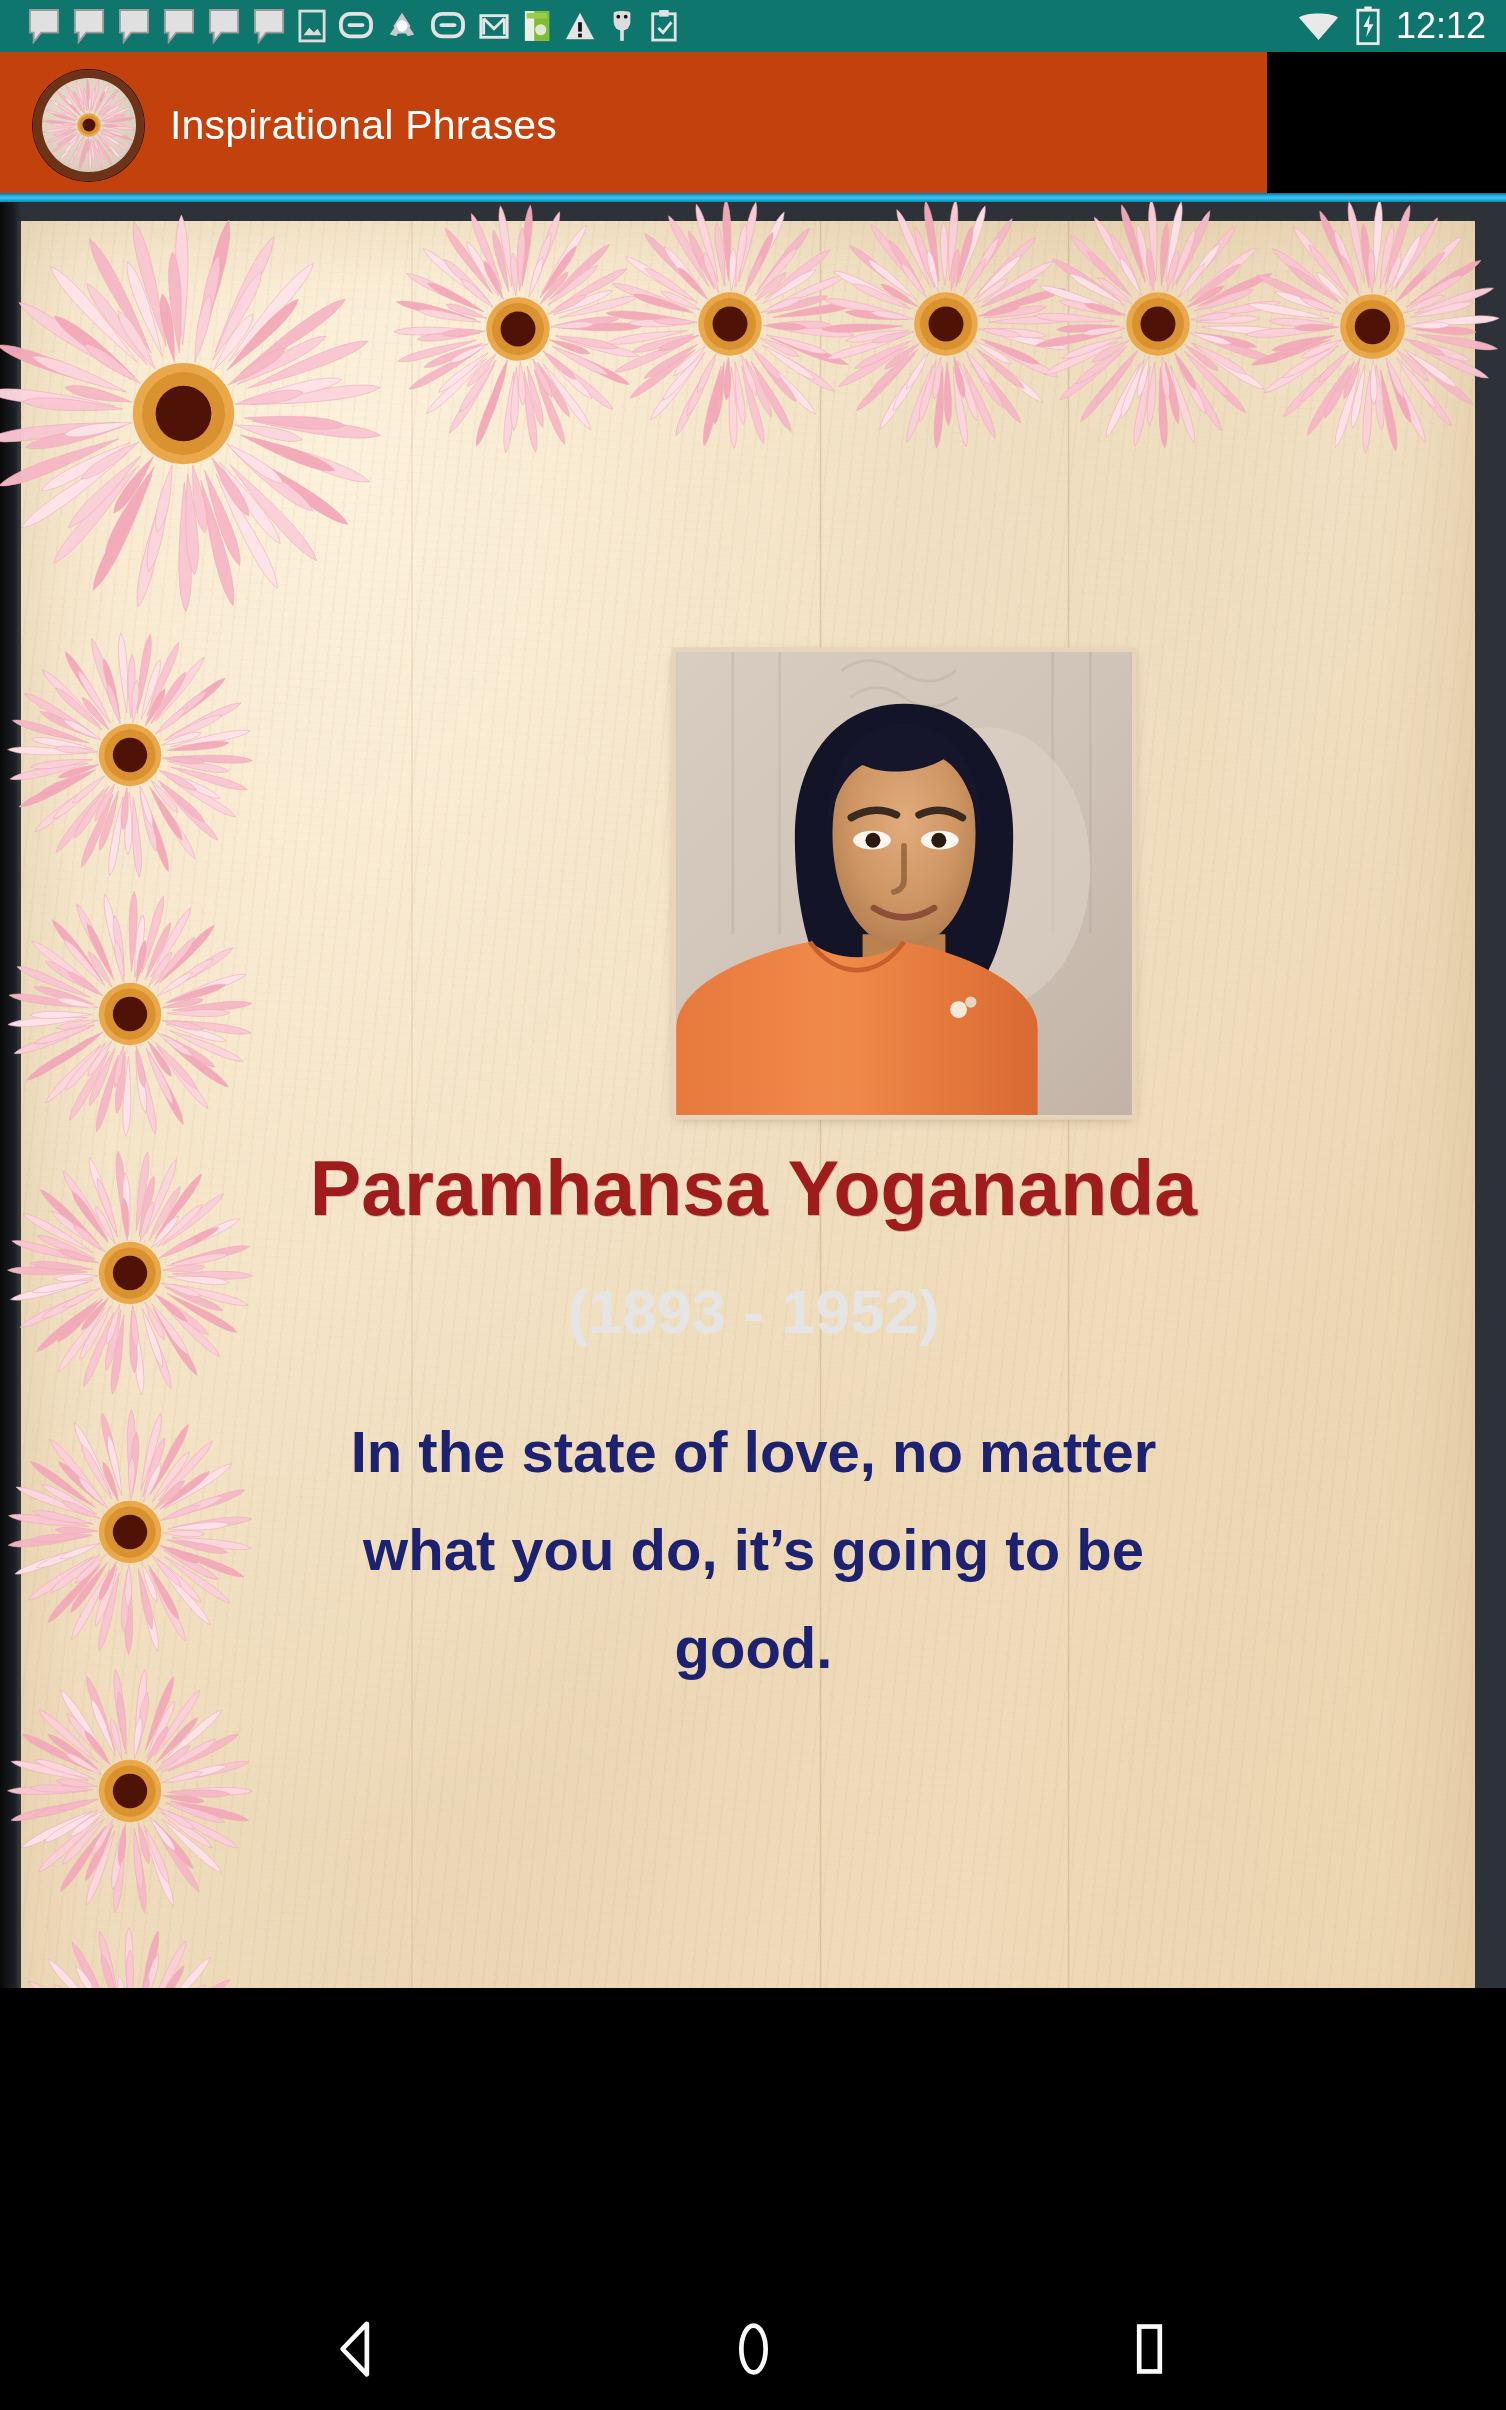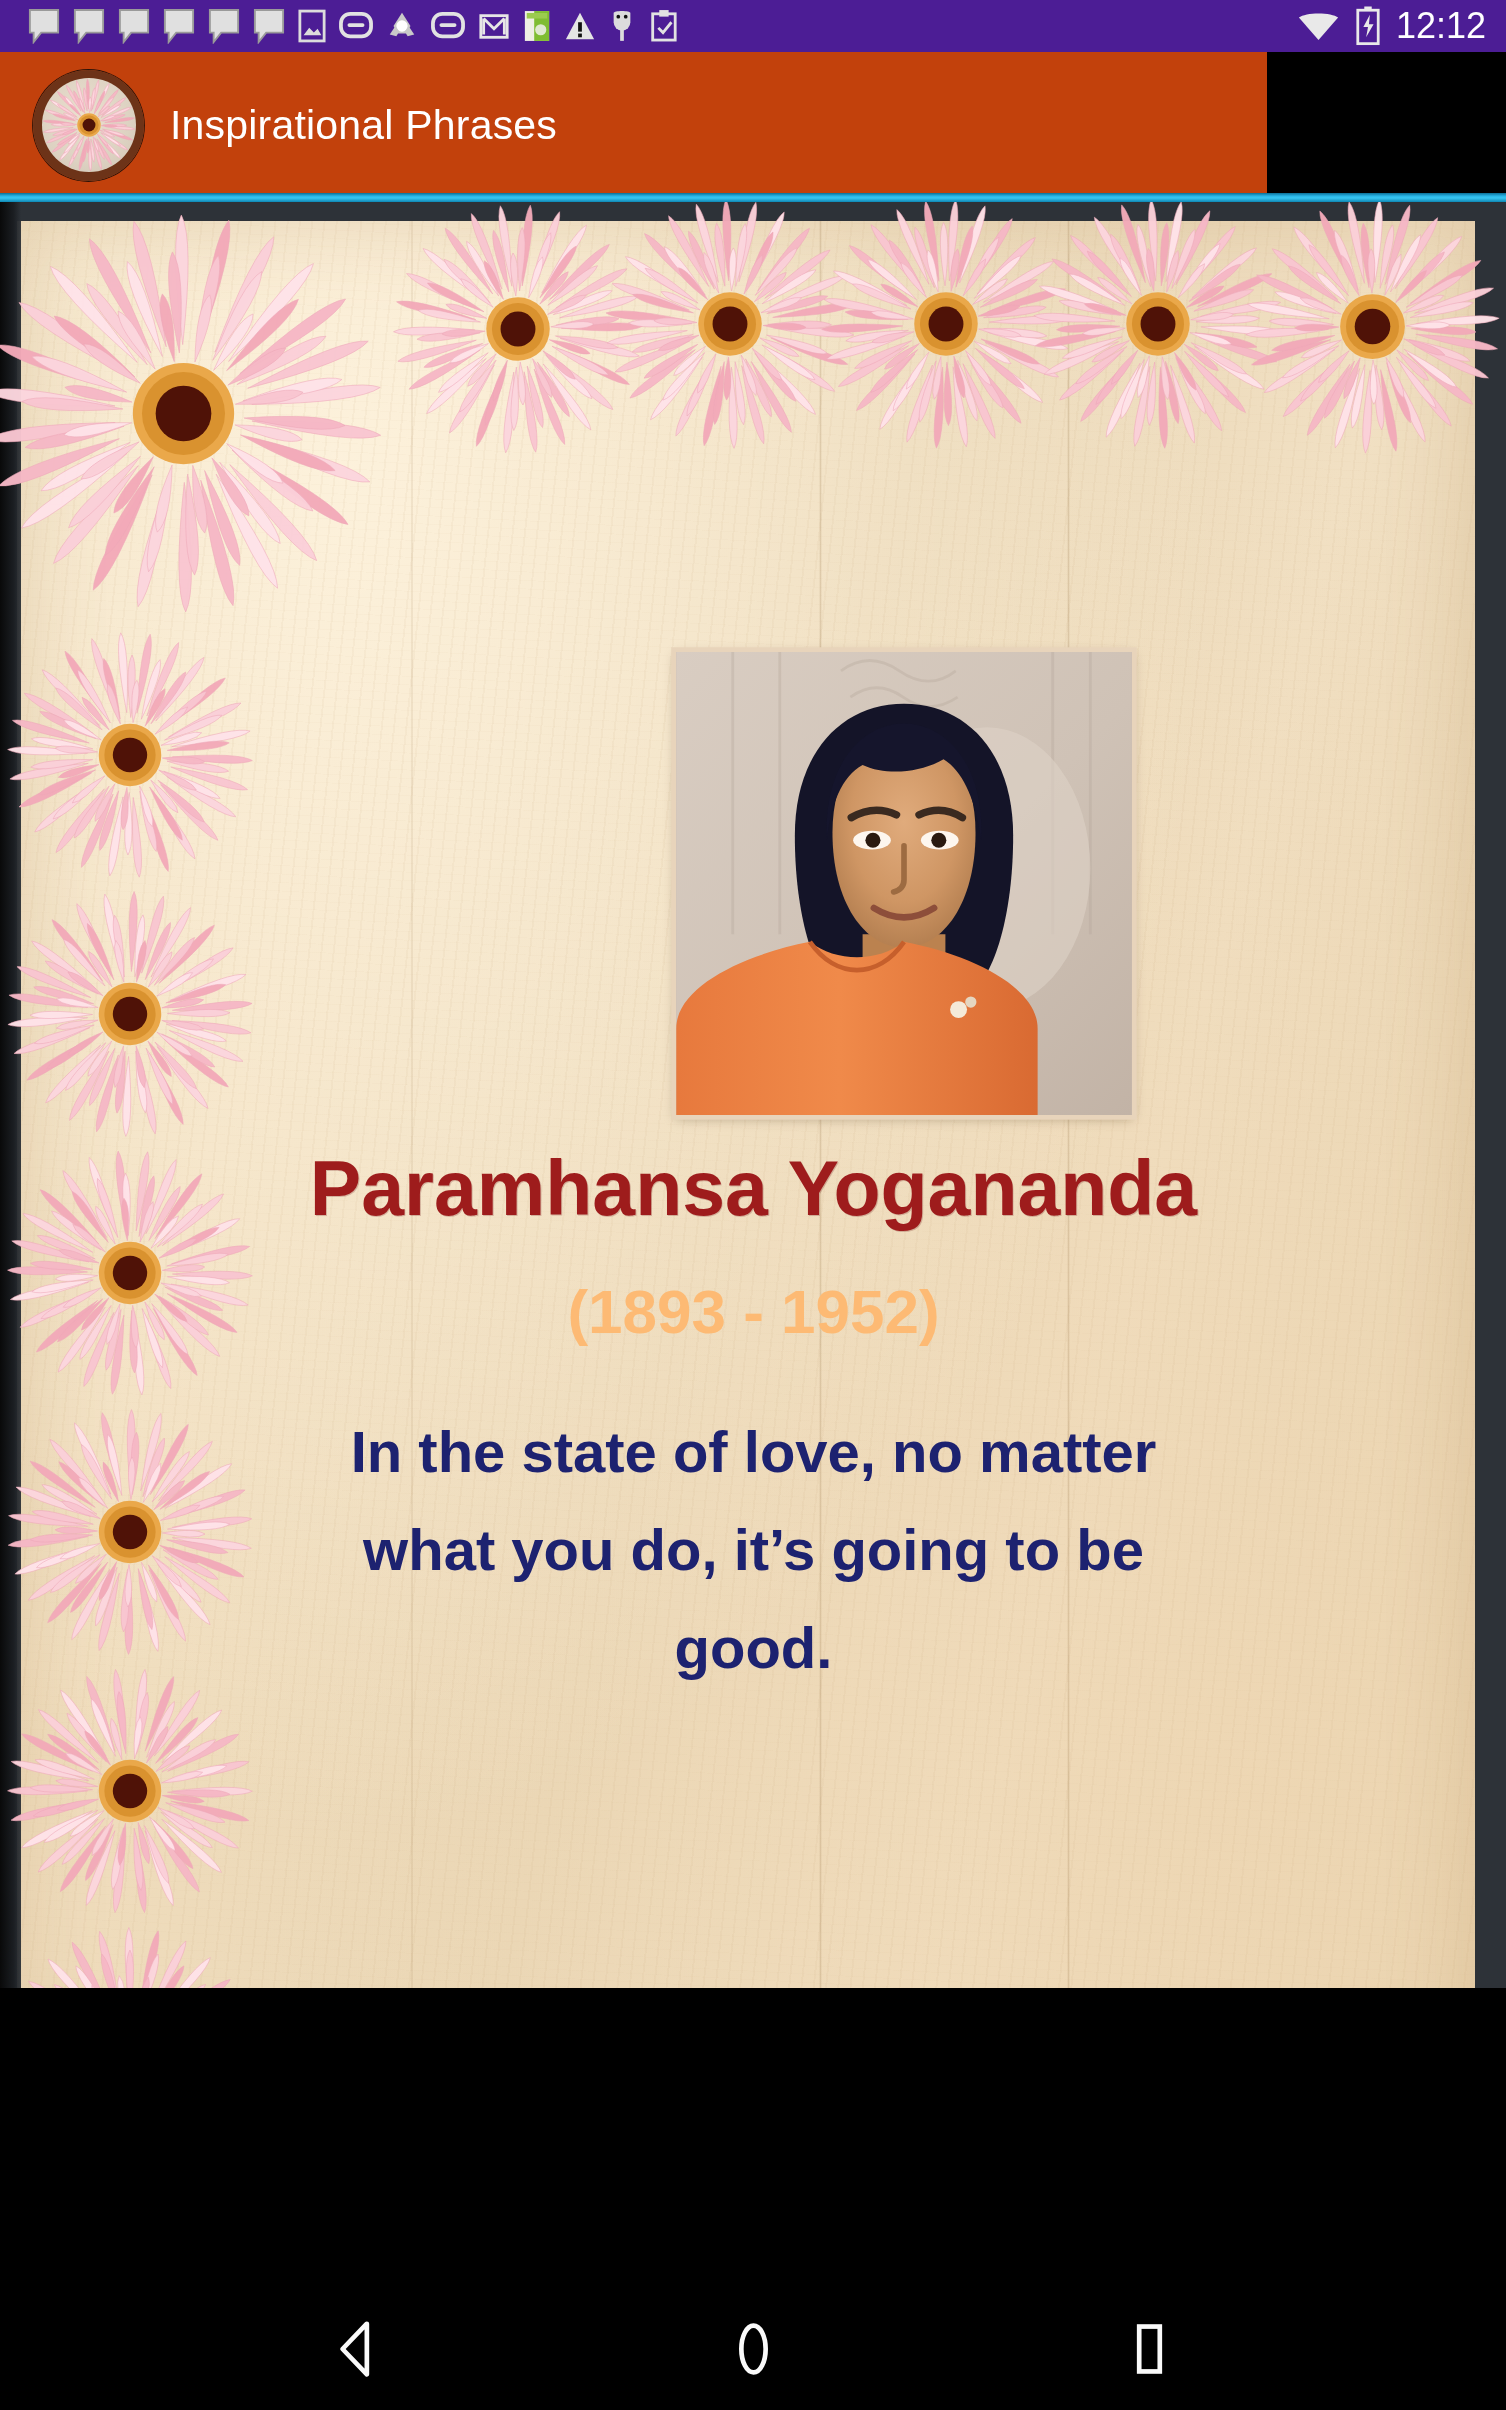--- a/index.html
+++ b/index.html
@@ -7,21 +7,21 @@
     width:1507px; height:2411px;
     background:#000;
     font-family:"Liberation Sans", sans-serif;
     overflow:hidden;
   }
 
   
   .status-bar{
     position:absolute; left:0; top:0;
     width:1507px; height:52px;
-    background:#4c1d95;
+    background:#0f766e;
     display:flex; align-items:center;
   }
   .status-left{
     display:flex; align-items:center; gap:13px;
     padding-left:28px; height:52px;
   }
   .status-right{
     position:absolute; right:21px; top:0; height:52px;
     display:flex; align-items:center; gap:15px;
   }
@@ -127,21 +127,21 @@
   
   .author{
     position:absolute; left:0; right:0; top:942px;
     text-align:center; color:#9e1c1c;
     font-size:77px; line-height:89px;
     font-family:"Liberation Sans", sans-serif;
     text-shadow:0.9px 0.9px 0 rgba(120,30,30,.25);
   }
   .years{
     position:absolute; left:0; right:0; top:1073px;
-    text-align:center; color:#fdba74;
+    text-align:center; color:#e5e5e5;
     font-size:62px; line-height:73px;
     font-family:"Liberation Sans", sans-serif;
   }
   .quote{
     position:absolute; left:311px; width:885px; top:1201px;
     text-align:center; color:#1d2270;
     font-size:58px; line-height:98px;
     font-family:"Liberation Sans", sans-serif;
   }
 

